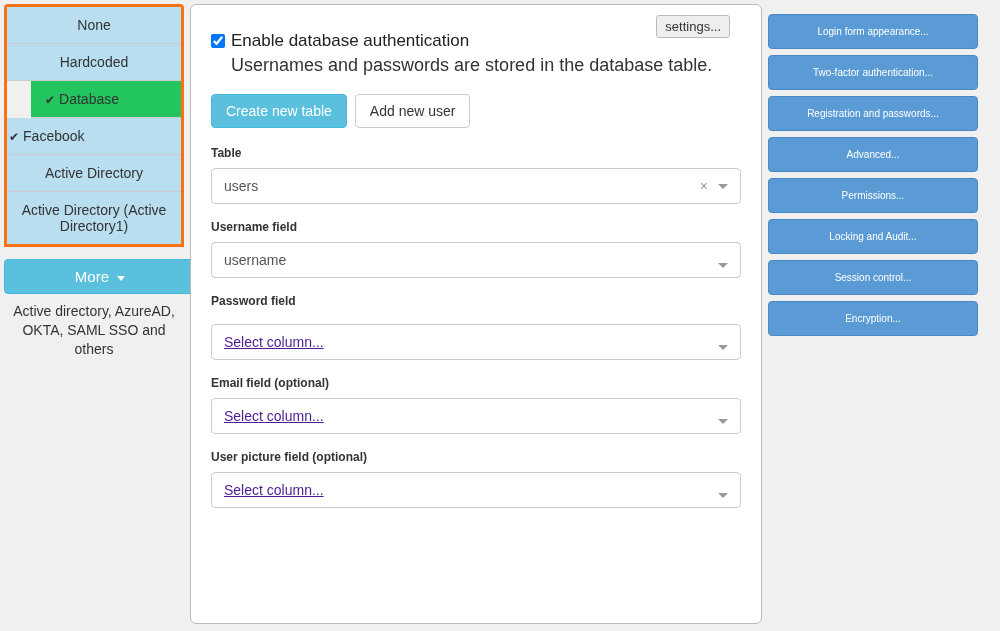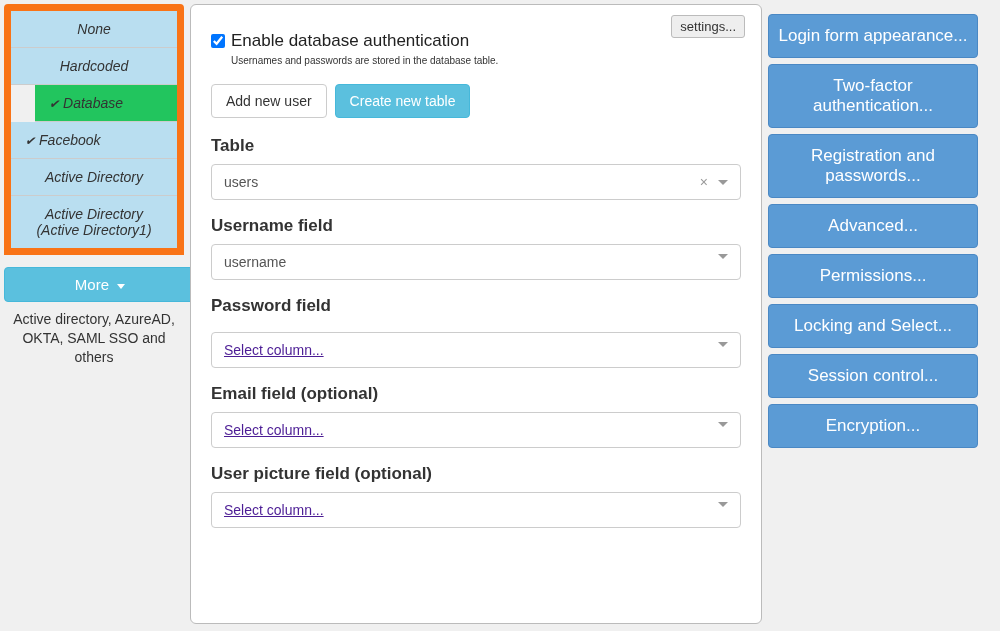--- a/index.html
+++ b/index.html
@@ -16,45 +16,44 @@
   display: flex;
   padding: 4px;
   gap: 6px;
 }
 .sidebar-left {
   width: 180px;
   flex-shrink: 0;
 }
 .auth-list {
   list-style: none;
-  border: 7px solid #f97316;
+  border: 3px solid #f97316;
   border-radius: 4px 4px 0 0;
   overflow: hidden;
-  font-style: italic;
 }
 .auth-list li {
   padding: 10px 12px;
   border-bottom: 1px solid #ccc;
   cursor: pointer;
   background: #b9def0;
   color: #333;
   font-size: 14px;
   text-align: center;
   position: relative;
 }
 .auth-list li:last-child { border-bottom: none; }
 .auth-list li.active {
   background: #22c55e;
   text-align: left;
   padding-left: 14px;
   margin-left: 24px;
 }
 .auth-list li.checked {
   text-align: left;
-  padding-left: 14px;
+  padding-left: 2px;
 }
 .auth-list li .check {
   margin-right: 4px;
   font-size: 12px;
 }
 .more-btn {
   display: block;
   width: 192px;
   margin: 12px auto 8px;
   background: #5bc0de;
@@ -87,61 +86,61 @@
   background: #fff;
   border: 1px solid #bbb;
   border-radius: 6px;
   padding: 14px 20px 20px 20px;
   position: relative;
   min-height: 620px;
 }
 .settings-btn {
   position: absolute;
   top: 10px;
-  right: 16px;
+  right: 31px;
   background: #eee;
   border: 1px solid #bbb;
   border-radius: 3px;
   padding: 3px 8px;
   font-size: 13px;
   cursor: pointer;
   color: #333;
 }
 .checkbox-row {
   display: flex;
   align-items: center;
   gap: 6px;
   font-size: 17px;
   color: #222;
   margin-top: 12px;
 }
 .checkbox-row input { width: 14px; height: 14px; }
 .enable-desc {
-  font-size: 10px;
+  font-size: 18px;
   color: #333;
   margin: 4px 0 18px 20px;
 }
 .button-row { display: flex; gap: 8px; margin-bottom: 18px; }
 .btn {
   padding: 8px 14px;
   border-radius: 4px;
   cursor: pointer;
   font-size: 14px;
   border: 1px solid transparent;
 }
 .btn-info { background: #5bc0de; border-color: #46b8da; color: #fff; }
 .btn-default { background: #fff; border-color: #ccc; color: #333; }
 .field-group { margin-bottom: 16px; }
-.field-label { font-weight: bold; font-size: 17px; margin-bottom: 8px; display: block; }
+.field-label { font-weight: bold; font-size: 12px; margin-bottom: 8px; display: block; }
 .select-box {
   border: 1px solid #ccc;
   border-radius: 4px;
   padding: 9px 12px;
   display: flex;
-  align-items: flex-start;
+  align-items: flex-end;
   justify-content: space-between;
   background: #fff;
   cursor: pointer;
 }
 .select-value { color: #555; }
 .select-value.placeholder { color: #4c1d95; text-decoration: underline; }
 .select-arrows { display: flex; align-items: center; gap: 10px; color: #999; }
 .clear-x { font-size: 14px; cursor: pointer; }
 .caret-down {
   width: 0; height: 0;
@@ -158,21 +157,21 @@
   padding-top: 10px;
 }
 .right-btn {
   background: #5b9bd5;
   color: #fff;
   border: 1px solid #4a88c4;
   border-radius: 4px;
   padding: 11px 8px;
   text-align: center;
   cursor: pointer;
-  font-size: 17px;
+  font-size: 10px;
 }
 </style>
 </head>
 <body>
 
 <div class="container">
 
   <div class="sidebar-left">
     <ul class="auth-list">
       <li>
@@ -204,22 +203,22 @@
   <div class="main-panel">
     <button class="settings-btn">settings...</button>
 
     <div class="checkbox-row">
       <input type="checkbox" checked="" style="">
       <span>Enable database authentication</span>
     </div>
     <div class="enable-desc">Usernames and passwords are stored in the database table.</div>
 
     <div class="button-row">
+      <button class="btn btn-info">Create new table</button>
       <button class="btn btn-default">Add new user</button>
-      <button class="btn btn-info">Create new table</button>
     </div>
 
     <div class="field-group">
       <label class="field-label">Table</label>
       <div class="select-box">
         <span class="select-value">users</span>
         <span class="select-arrows">
           <span class="clear-x">×</span>
           <span class="caret-down"></span>
         </span>
@@ -269,17 +268,17 @@
       </div>
     </div>
   </div>
 
   <div class="sidebar-right">
     <div class="right-btn">Login form appearance...</div>
     <div class="right-btn">Two-factor authentication...</div>
     <div class="right-btn">Registration and passwords...</div>
     <div class="right-btn">Advanced...</div>
     <div class="right-btn">Permissions...</div>
-    <div class="right-btn">Locking and Select...</div>
+    <div class="right-btn">Locking and Audit...</div>
     <div class="right-btn">Session control...</div>
     <div class="right-btn">Encryption...</div>
   </div>
 </div>
 
 </body></html>

